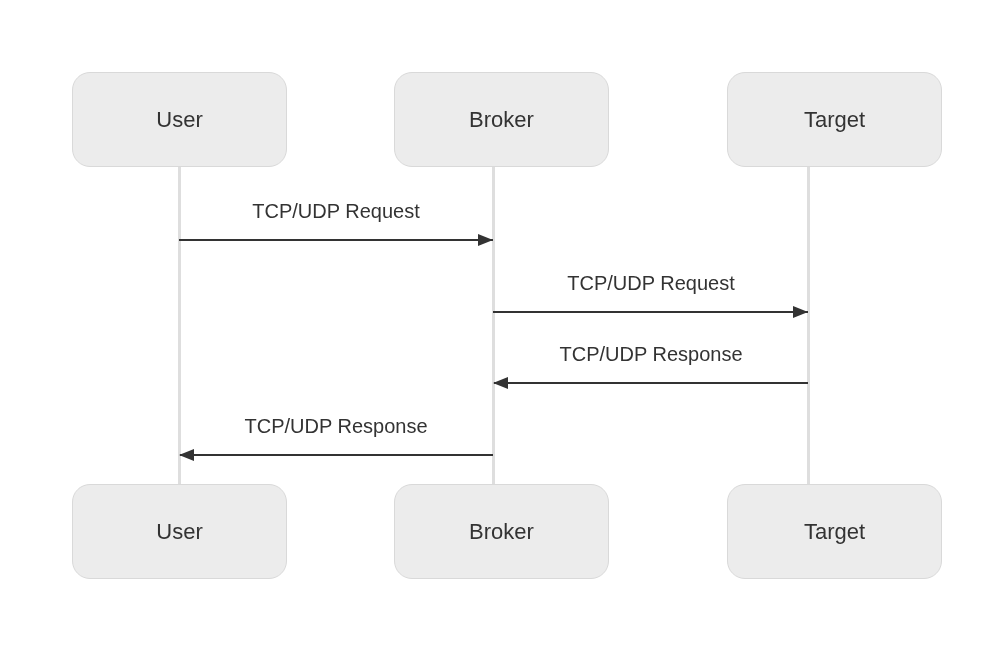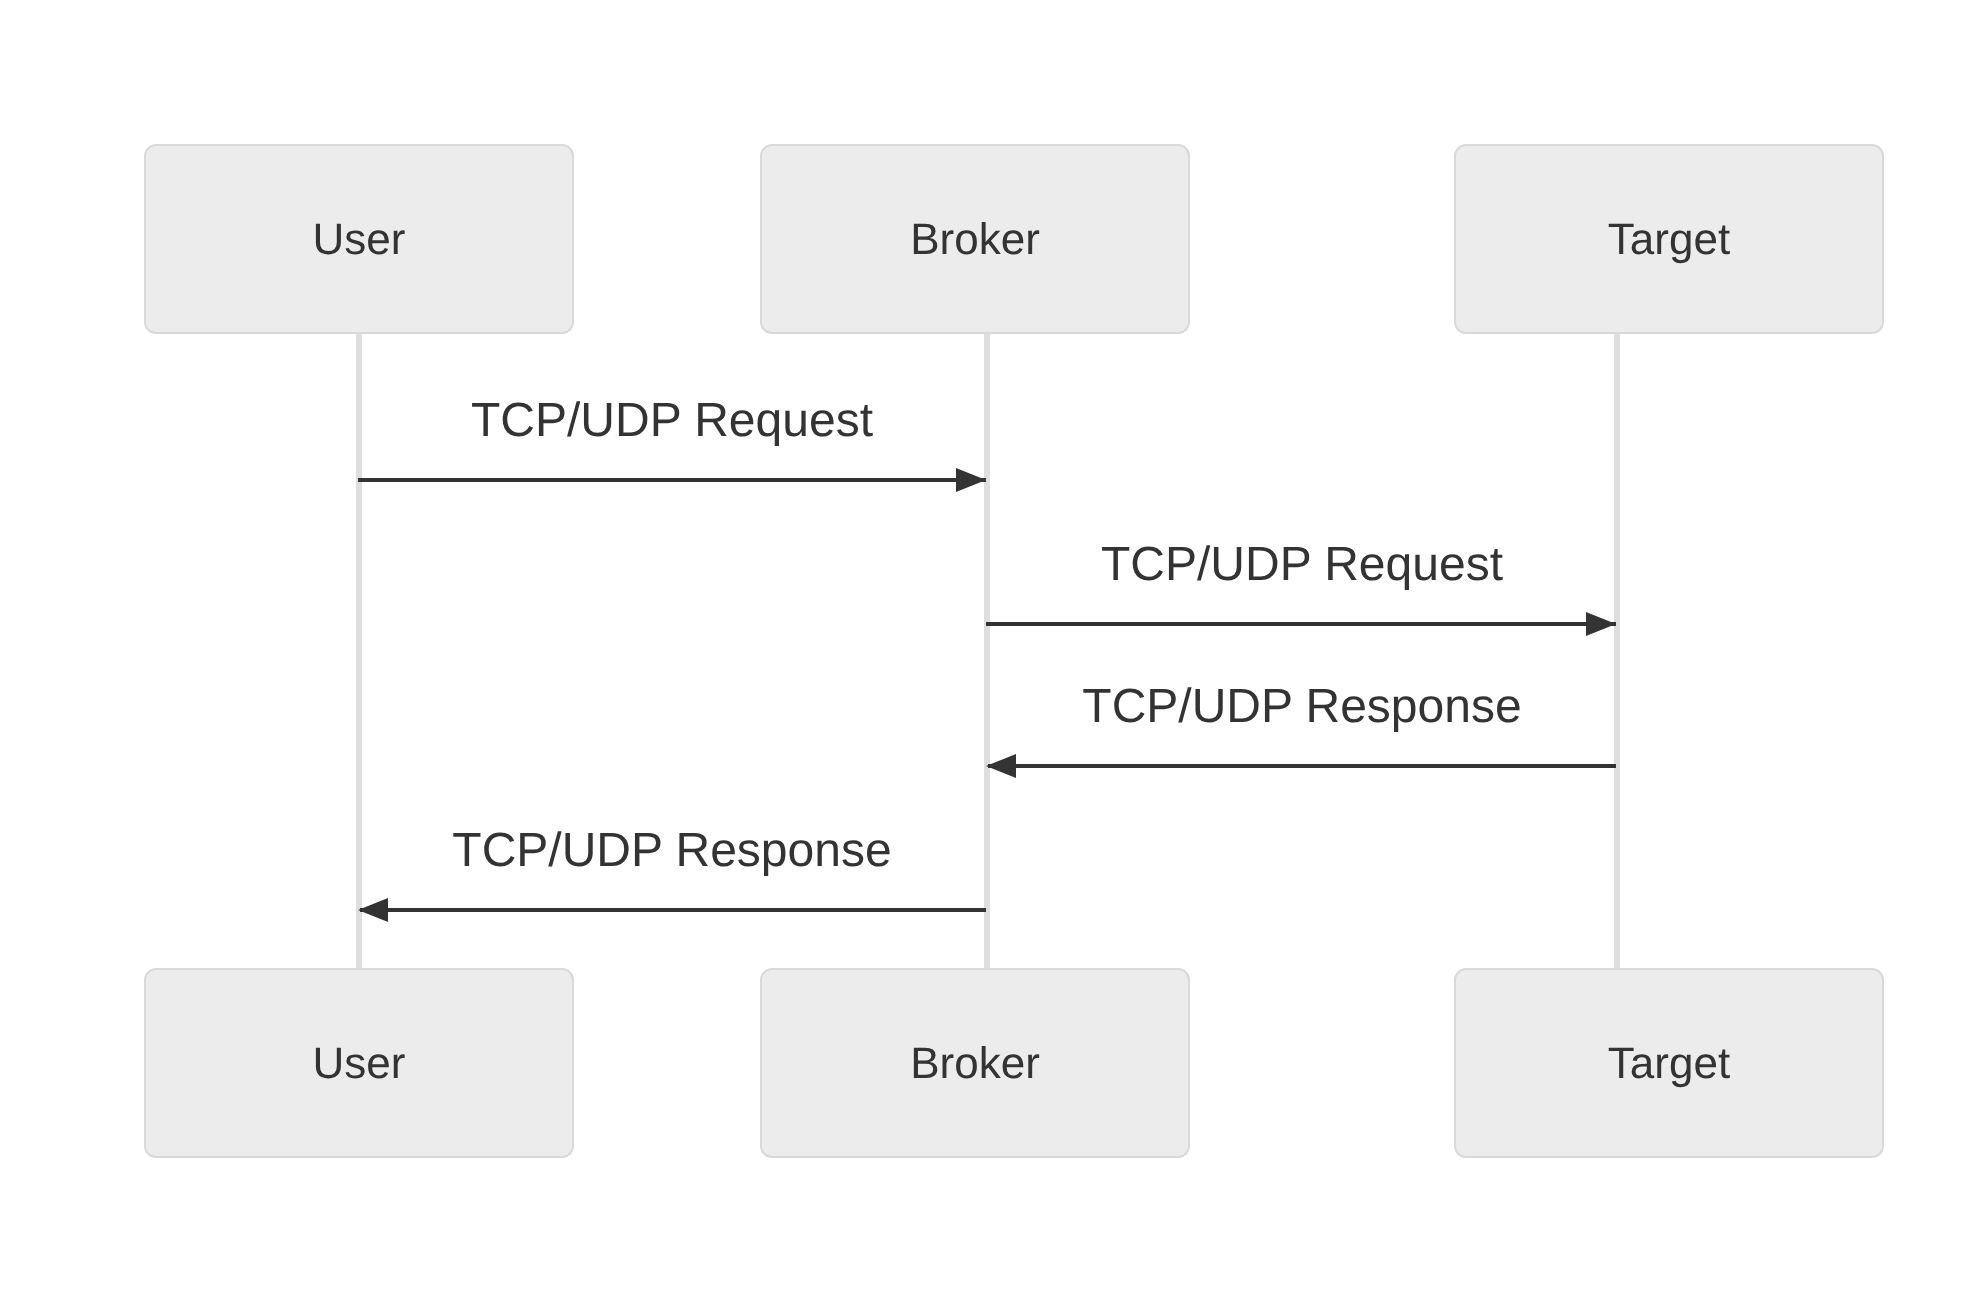--- a/index.html
+++ b/index.html
@@ -18,34 +18,34 @@
   .lifeline {
     position: absolute;
     top: 167px; height: 317px; width: 3px;
     background: var(--lifeline, #dedede);
   }
   .actor {
     position: absolute;
     width: 215px; height: 95px;
     background: var(--actor-fill, #ececec);
     border: 1.5px solid var(--actor-border, #d9d9d9);
-    border-radius: 6px;
+    border-radius: 18px;
     display: flex; align-items: center; justify-content: center;
     font-size: 22px;
     color: var(--text, #333333);
   }
   .row-top    { top: 72px; }
   .row-bottom { top: 484px; }
   .col-user   { left: 72px; }
-  .col-broker { left: 380px; }
+  .col-broker { left: 394px; }
   .col-target { left: 727px; }
   .msg-label {
     position: absolute;
     height: 26px; line-height: 26px;
-    font-size: 24px;
+    font-size: 20px;
     white-space: nowrap;
     text-align: center;
     transform: translateX(-50%);
     color: var(--text, #333333);
   }
   .msg-line {
     position: absolute;
     height: 2px;
     background: var(--arrow, #333333);
   }

